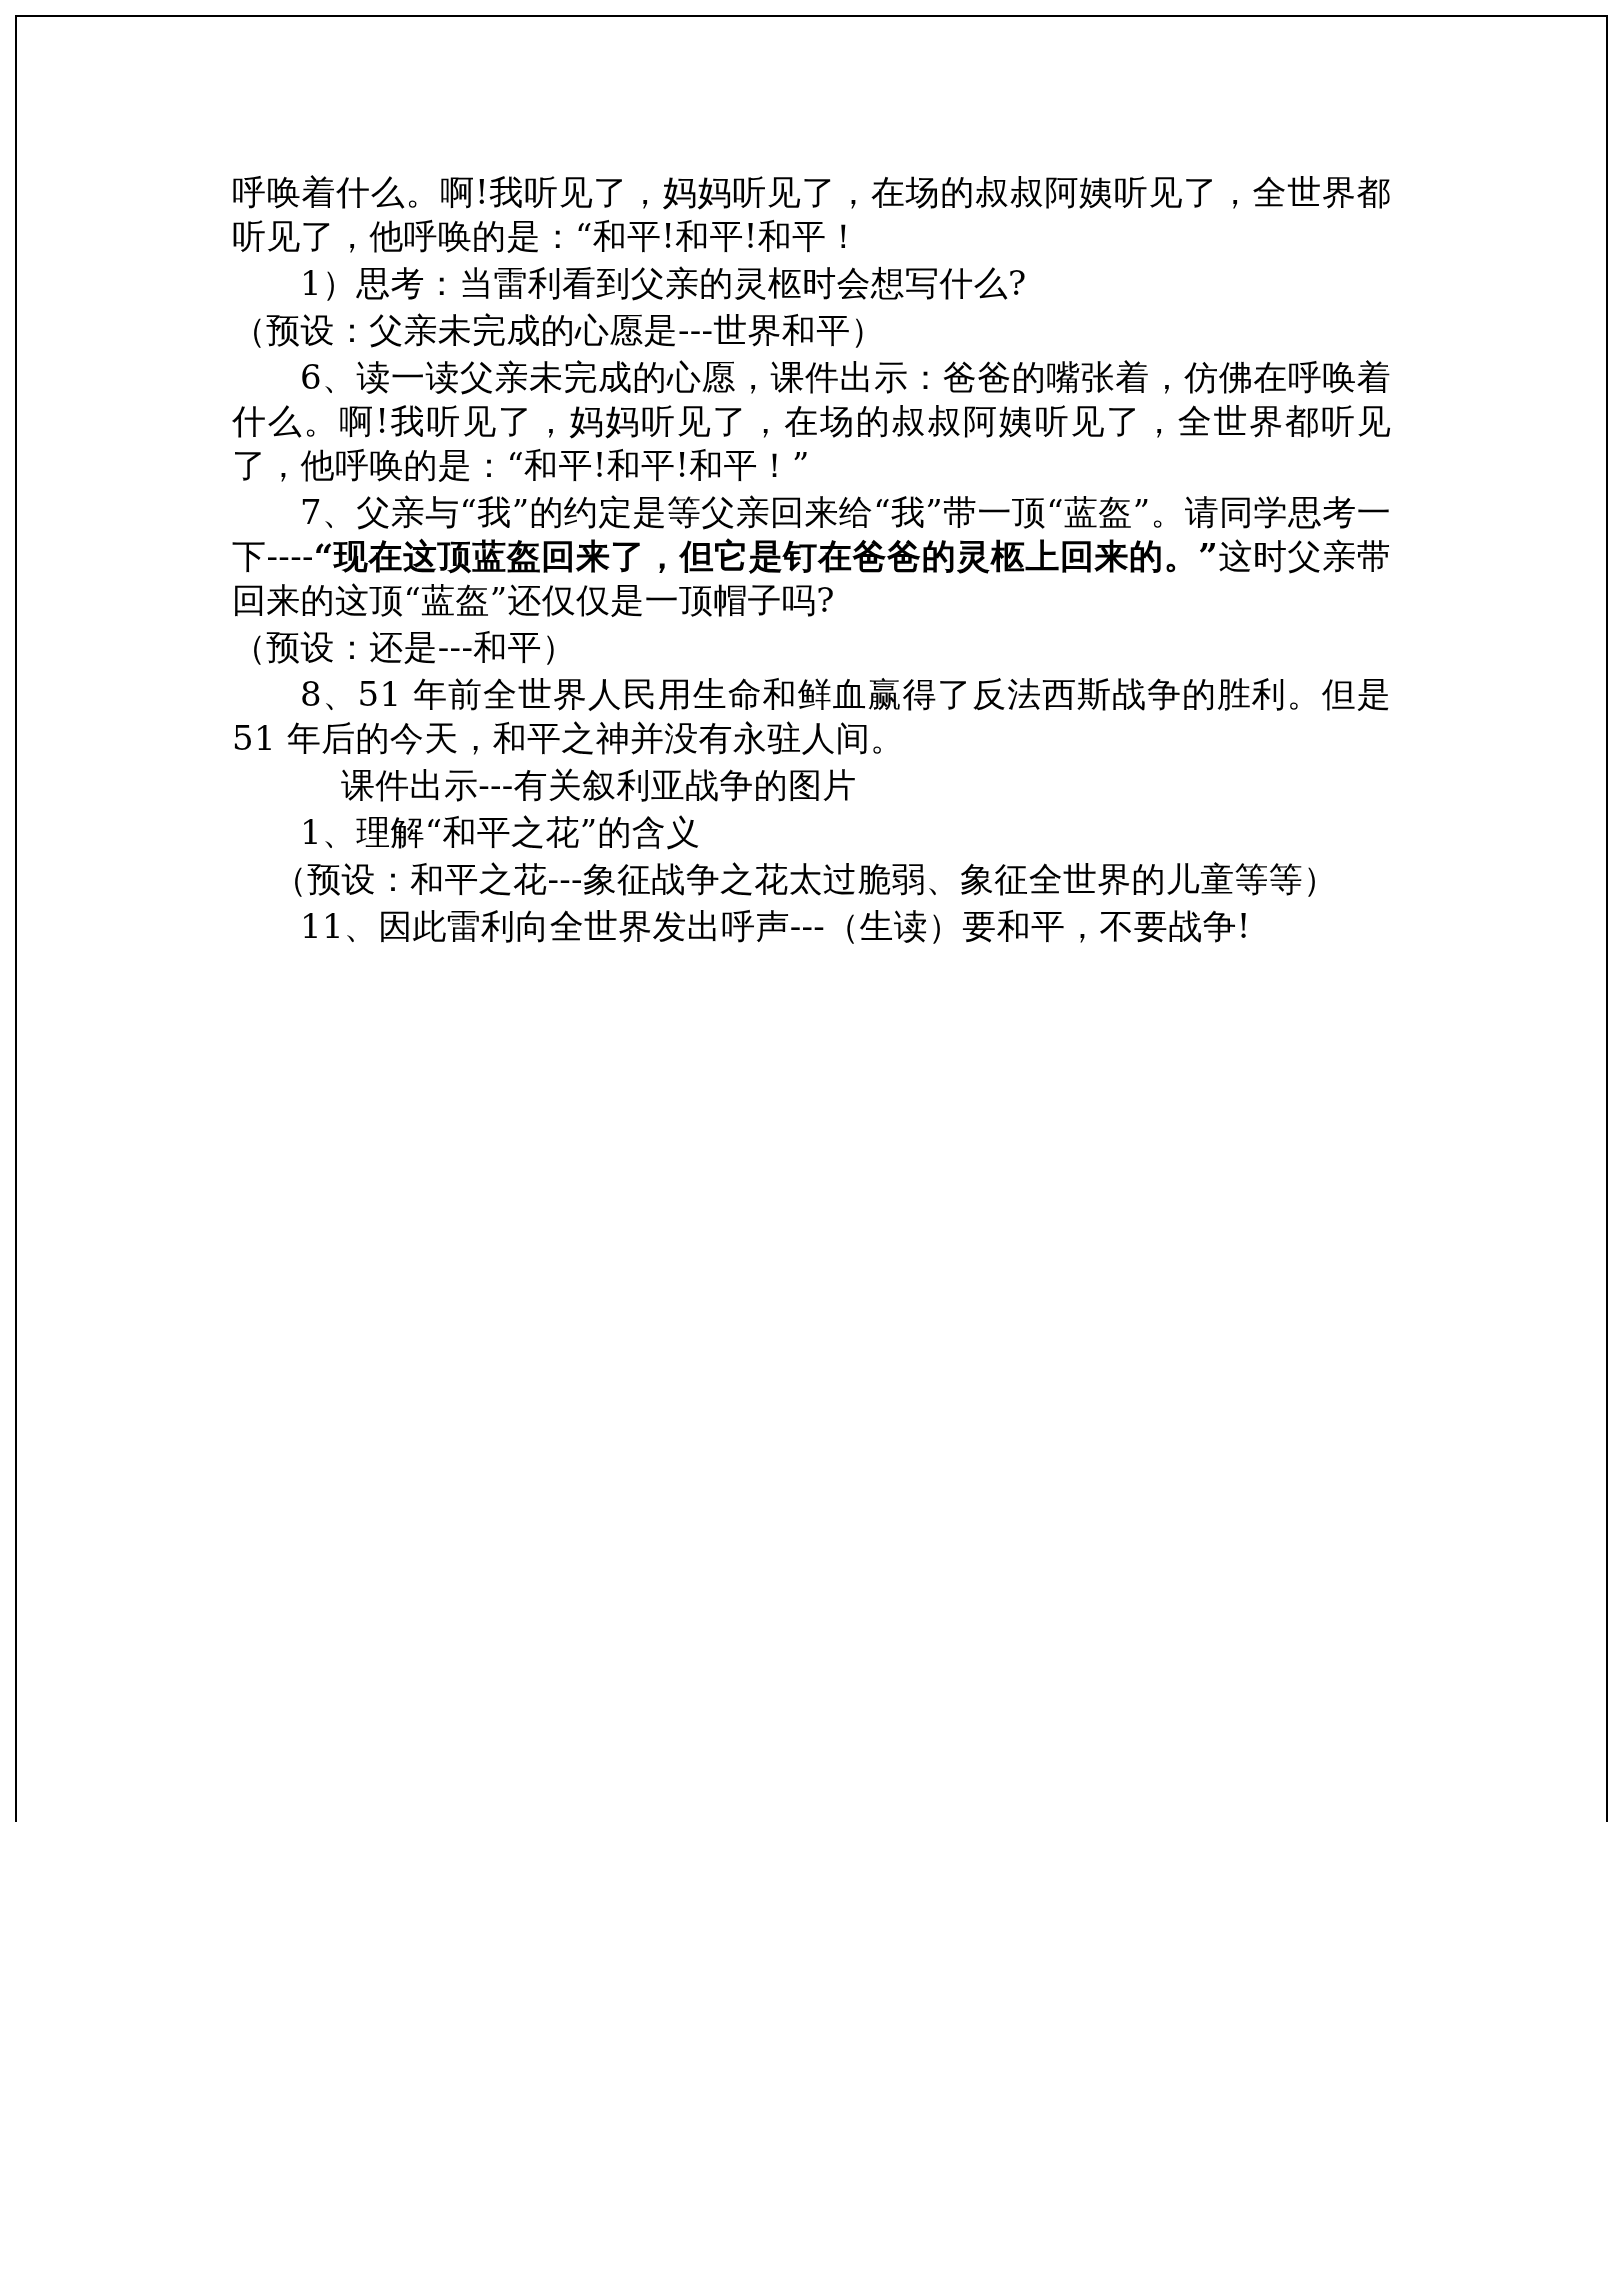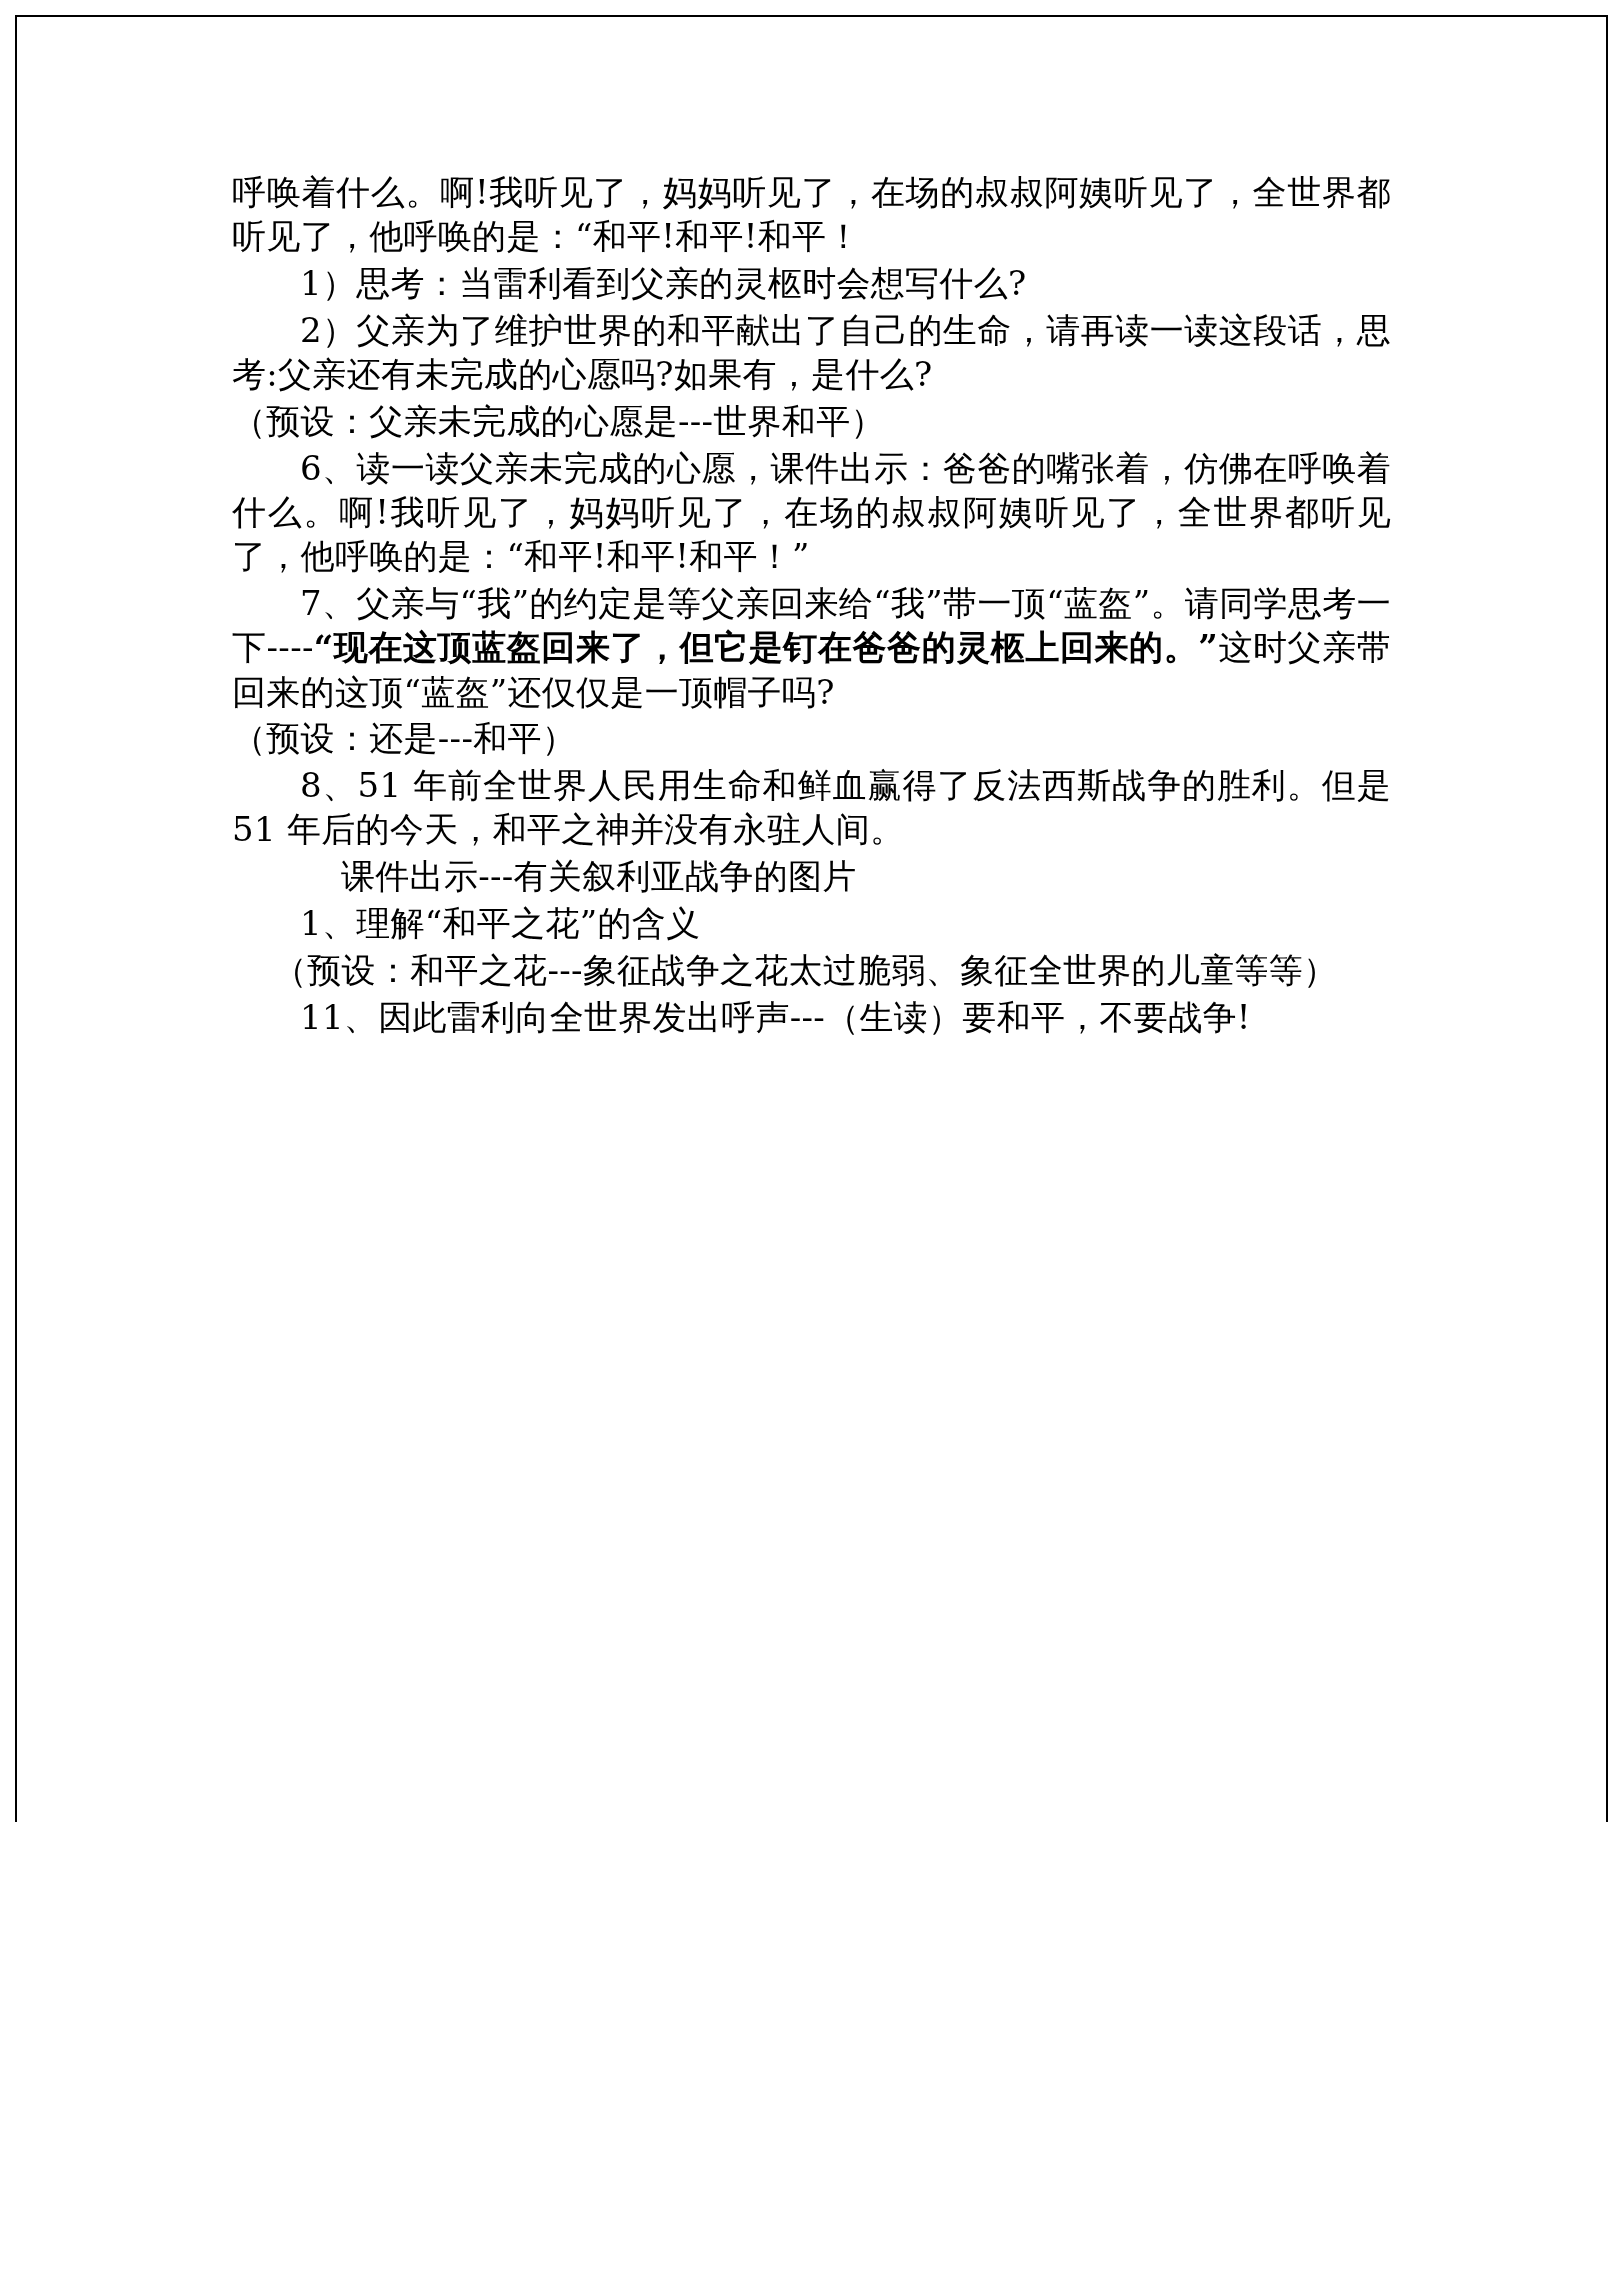--- a/index.html
+++ b/index.html
@@ -67,21 +67,20 @@
 <body>
 
 <div class="page">
   <div class="page-border"></div>
   <div class="content">
 
     <p class="indent1">呼唤着什么。啊!我听见了，妈妈听见了，在场的叔叔阿姨听见了，全世界都听见了，他呼唤的是：“和平!和平!和平！</p>
 
     <p class="indent2">1）思考：当雷利看到父亲的灵柩时会想写什么?</p>
 
-    <p class="indent2">2）父亲为了维护世界的和平献出了自己的生命，请再读一读这段话，思考:父亲还有未完成的心愿吗?如果有，是什么?</p>
 
     <p class="indent1">（预设：父亲未完成的心愿是---世界和平）</p>
 
     <p class="indent2">6、读一读父亲未完成的心愿，课件出示：爸爸的嘴张着，仿佛在呼唤着什么。啊!我听见了，妈妈听见了，在场的叔叔阿姨听见了，全世界都听见了，他呼唤的是：“和平!和平!和平！”</p>
 
     <p class="indent2"><span class="sub">7、父亲与“我”的约定是等父亲回来给“我”带一顶“蓝盔”。请同学思考一下----</span><span class="sub bold">“现在这顶蓝盔回来了，但它是钉在爸爸的灵柩上回来的。”</span><span class="sub">这时父亲带回来的这顶“蓝盔”还仅仅是一顶帽子吗?</span></p>
 
     <p class="indent1">（预设：还是---和平）</p>
 
     <p class="indent2">8、51 年前全世界人民用生命和鲜血赢得了反法西斯战争的胜利。但是 51 年后的今天，和平之神并没有永驻人间。</p>

